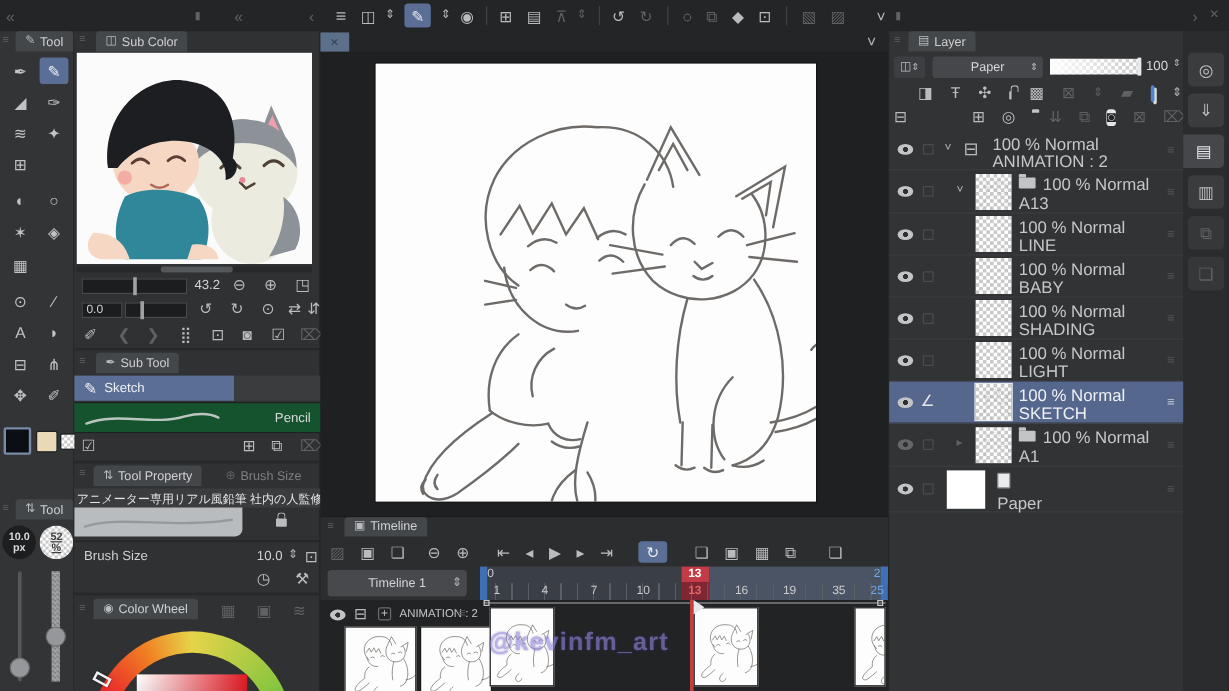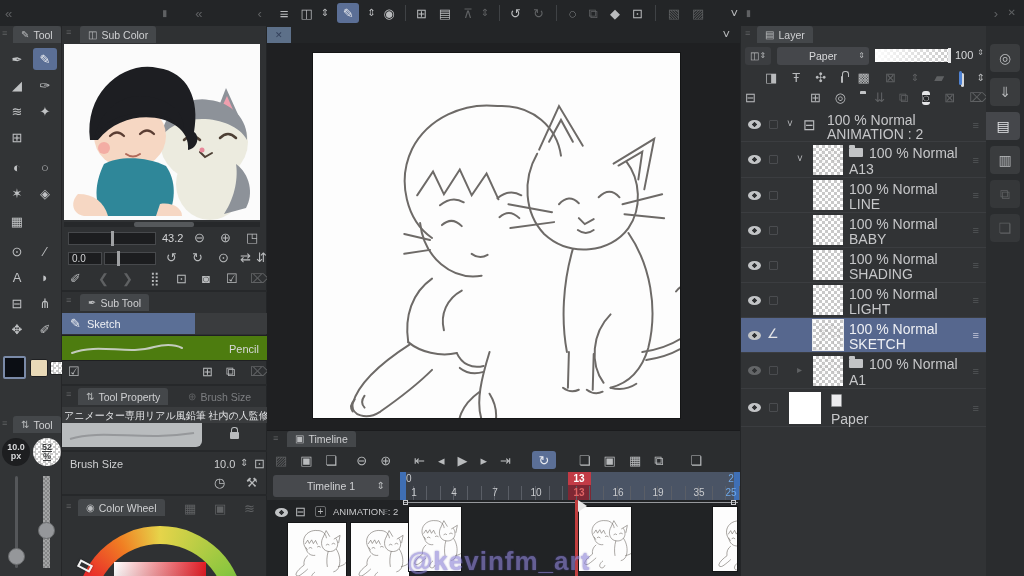--- a/index.html
+++ b/index.html
@@ -209,21 +209,21 @@
     <span class="ic dim" style="position:absolute;left:4px;top:270px;font-size:9px">≡</span>
     <span class="ptab" style="position:absolute;left:18px;top:268px;height:17px">
       <span class="ic">✒</span>
       <span>Sub Tool</span>
     </span>
     <div class="abs" style="left:0;top:287px;width:133px;height:21px;background:#5b6f96;display:flex;align-items:center;gap:6px;padding-left:8px;color:#eef0f4">
       <span class="ic" style="color:#eef0f4">✎</span>
       <span style="font-size:11px">Sketch</span>
     </div>
     <div class="abs" style="left:133px;top:287px;width:72px;height:21px;background:#3a3c3e"></div>
-    <div class="abs" style="left:0;top:309px;width:205px;height:26px;background:#4d7c0f;border-top:1px solid #1f2022;border-bottom:1px solid #1f2022">
+    <div class="abs" style="left:0;top:309px;width:205px;height:26px;background:#14532d;border-top:1px solid #1f2022;border-bottom:1px solid #1f2022">
       <svg viewBox="0 0 120 20" width="120" height="20" style="position:absolute;left:6px;top:3px">
         <path d="M4,14 C30,4 60,16 86,8 C98,5 108,6 114,9" stroke="#d8d9db" stroke-width="2" fill="none" stroke-linecap="round" opacity=".85"></path>
       </svg>
       <span class="l1" style="right:8px;top:7px;position:absolute;color:#d8d9db;font-size:11px">Pencil</span>
     </div>
     <span class="ic" style="position:absolute;left:6px;top:339px">☑</span>
     <span class="ic" style="position:absolute;left:140px;top:339px">⊞</span>
     <span class="ic" style="position:absolute;left:164px;top:339px">⧉</span>
     <span class="ic dim" style="position:absolute;left:188px;top:339px">⌦</span>
 
@@ -411,21 +411,21 @@
         <div class="tlthumb" style="left:311px;top:6px;width:54px;height:66px"><svg viewBox="0 0 370 365">
               <use href="#sketchsym"></use>
             </svg></div>
         <div class="tlthumb" style="left:445px;top:6px;width:26px;height:66px;overflow:hidden"><svg viewBox="0 0 370 365" style="width:54px;height:66px">
               <use href="#sketchsym"></use>
             </svg></div>
 
         <div style="position:absolute;left:308px;top:0;width:3px;height:77px;background:#c13f3f"></div>
         <div style="position:absolute;left:311px;top:0;width:0;height:0;border-left:9px solid #e8e8e8;border-top:6px solid transparent;border-bottom:6px solid transparent"></div>
 
-        <div style="position:absolute;left:140px;top:46px;width:330px;font-size:26px;font-weight:bold;color:#8f85d8;opacity:.62;letter-spacing:1px;text-shadow:0 0 2px #4b3fa0"><span>@kevinfm_art</span></div>
+        <div style="position:absolute;left:140px;top:24px;width:330px;font-size:21px;font-weight:bold;color:#8f85d8;opacity:.62;letter-spacing:1px;text-shadow:0 0 2px #4b3fa0"><span>@kevinfm_art</span></div>
       </div>
     </div>
   </div>
 
   <div class="abs" style="left:740px;top:26px;width:246px;height:550px;background:#313335;border-left:1px solid #232527">
     <span class="ic dim" style="position:absolute;left:4px;top:3px;font-size:9px">≡</span>
     <span class="ptab" style="position:absolute;left:16px;top:0;height:17px">
       <span class="ic">▤</span>
       <span>Layer</span>
     </span>

